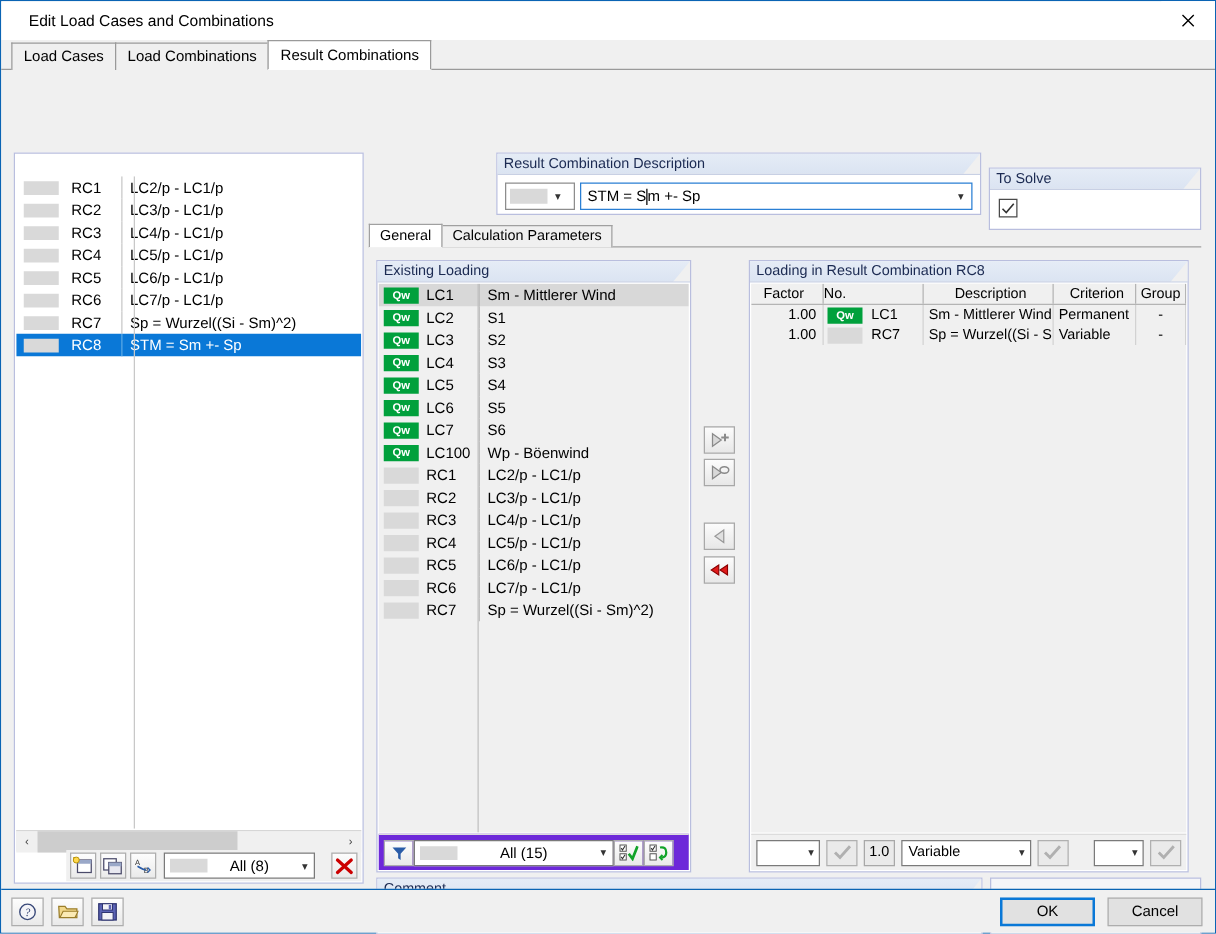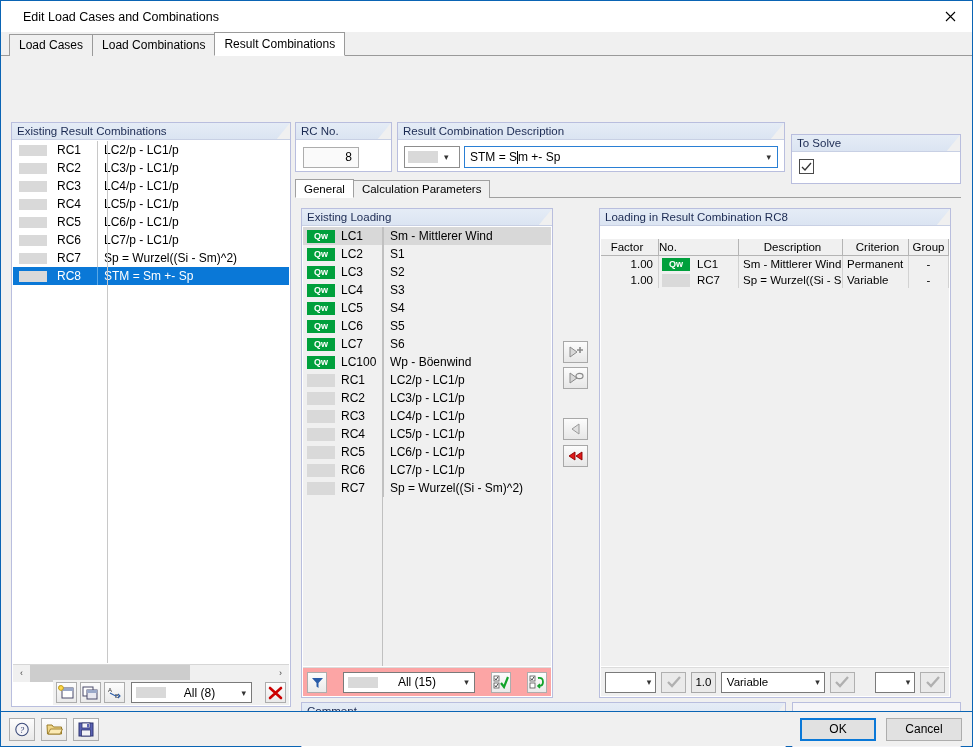--- a/index.html
+++ b/index.html
@@ -290,35 +290,35 @@
   }
   .badge.gray { background:#d9d9d9; color:#d9d9d9; }
   .ll-row .lno { width:48px; padding-left:6px; flex:0 0 auto;}
   .ll-row .ldesc {
     flex:1 1 auto; padding-left:6px; border-left:1px solid #c0c0c0;
     height:18px;line-height:18px; white-space:nowrap; overflow:hidden;
   }
   .ll-vline{position:absolute;left:79px;top:0;bottom:0;width:1px;background:#c0c0c0;}
   .ll-toolbar {
     position:absolute; left:1px;right:1px;bottom:1px;height:29px;
-    background:#fca5a5; display:flex; align-items:center; padding:0 4px; gap:16px;
+    background:#6d28d9; display:flex; align-items:center; padding:0 4px; gap:0;
     border-top:1px solid #dcdcdc;
   }
 
   
   .xfer { position:absolute; left:562px; }
   .xbtn {
     width:25px;height:22px;border:1px solid #a8a8a8;
     background:linear-gradient(#fcfcfc,#e7e7e7);
     display:flex;align-items:center;justify-content:center;cursor:pointer;
   }
 
   
   #grp-rcload { left: 598px; top: 152px; width: 352px; height: 490px; }
-  .tbl { position:absolute; left:1px;right:1px;top:18px;bottom:31px; background:#f0f0f0; overflow:hidden;margin-top:12px;}
+  .tbl { position:absolute; left:1px;right:1px;top:18px;bottom:31px; background:#f0f0f0; overflow:hidden;}
   .tbl-head { display:flex; height:17px; background:#f0f0f0; border-bottom:1px solid #b4b4b4;}
   .tbl-head div {
     font-size:11.5px; text-align:center; line-height:16px;
     border-right:1px solid #b4b4b4; color:#000;
   }
   .tbl-row { display:flex; height:16px; align-items:center; font-size:11.5px;}
   .tbl-row div { height:16px; line-height:16px; border-right:1px solid #d2d2d2; overflow:hidden; white-space:nowrap;}
   .c-factor{width:58px;text-align:right;padding-right:5px;}
   .c-no{width:80px;display:flex;align-items:center;}
   .c-no .badge{margin-left:3px;}
@@ -398,24 +398,20 @@
 
   <div class="tabstrip">
     <div class="tab">Load Cases</div>
     <div class="tab">Load Combinations</div>
     <div class="tab active">Result Combinations</div>
   </div>
 
   <div class="content">
 
     <div class="group" id="grp-existing-rc">
-      <div class="group-hdr">
-        <span>Existing Result Combinations</span>
-        <span class="fold"></span>
-      </div>
       <div class="rc-list" id="rc-list">
         <div class="rc-vline"></div>
       <div class="rc-row">
             <div class="swatch"></div>
             <div class="rcno">RC1</div>
             <div class="rcdesc">LC2/p - LC1/p</div>
           </div>
           <div class="rc-row">
             <div class="swatch"></div>
             <div class="rcno">RC2</div>
@@ -489,27 +485,20 @@
           <div class="carr">▾</div>
         </div>
         <div class="tbtn" style="margin-left:10px;">
           <svg width="15" height="14" viewBox="0 0 15 14">
             <path d="M2 2 L13 12 M13 2 L2 12" stroke="#cc0000" stroke-width="2.6" stroke-linecap="round"></path>
           </svg>
         </div>
       </div>
     </div>
 
-    <div class="group" id="grp-rcno">
-      <div class="group-hdr">
-        <span>RC No.</span>
-        <span class="fold"></span>
-      </div>
-      <div class="rcno-field">8</div>
-    </div>
 
     <div class="group" id="grp-rcdesc">
       <div class="group-hdr">
         <span>Result Combination Description</span>
         <span class="fold"></span>
       </div>
       <div class="desc-combo">
         <div class="sw"></div>
         <div class="carr">▾</div>
       </div>

